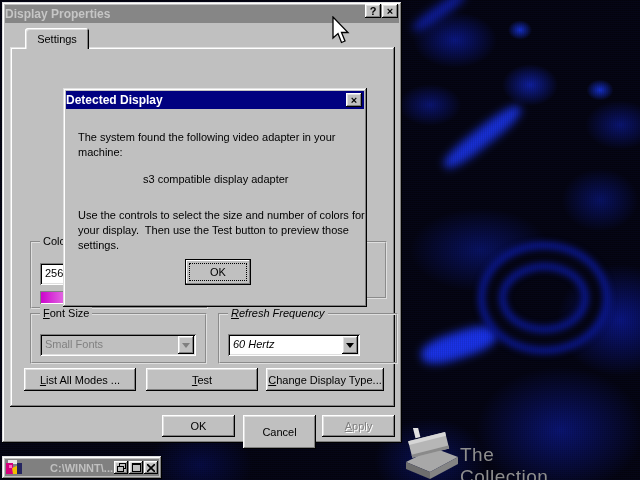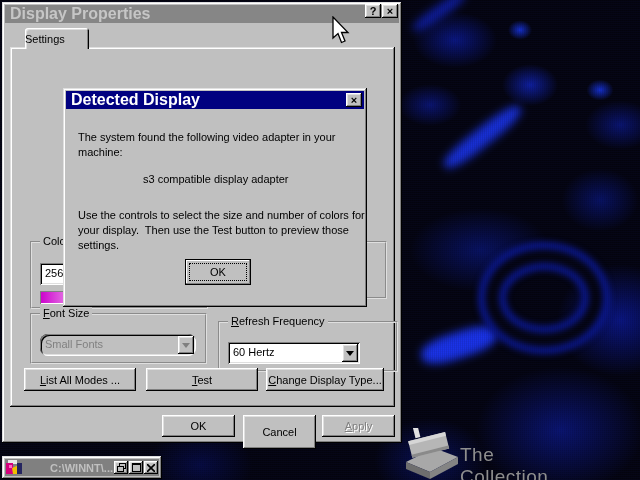--- a/index.html
+++ b/index.html
@@ -44,38 +44,38 @@
   .u{text-decoration:underline;}
   .abs{position:absolute;}
   .txt{font-size:11px;line-height:15px;}
   .disabled-text{color:#808080;text-shadow:1px 1px 0 #fff;}
 
   
   .main-window{position:absolute;left:2px;top:2px;width:400px;height:441px;z-index:2;}
   .titlebar{position:absolute;left:3px;top:3px;right:3px;height:18px;display:flex;align-items:center;}
   .titlebar.inactive{background:#868686;}
   .titlebar.active{background:#000080;}
-  .title-text{font-size:16px;font-weight:bold;padding-left:5px;}
+  .title-text{font-size:12px;font-weight:bold;}
   .titlebar.inactive .title-text{color:#c6c6c6;}
   .titlebar.active .title-text{color:#fff;}
   .cap-btn{position:absolute;top:2px;width:16px;height:14px;font-weight:bold;font-size:11px;line-height:11px;}
   .tab{position:absolute;left:23px;top:26px;width:64px;height:21px;background:#c0c0c0;z-index:2;
-    border-radius:3px 3px 0 0;display:flex;align-items:center;font-size:11px;
+    border-radius:3px 3px 0 0;display:flex;align-items:center;justify-content:center;font-size:11px;
     box-shadow:inset 1px 1px 0 #fff, inset -1px 0 0 #000, inset 2px 2px 0 #dfdfdf, inset -2px 0 0 #808080;}
   .tabpage{position:absolute;left:8px;top:45px;width:385px;height:360px;}
 
   .monitor{position:absolute;left:106px;top:56px;width:186px;height:92px;border-radius:5px;}
   .monitor-screen{position:absolute;left:13px;top:14px;width:160px;height:70px;background:#85c3bc;border:1px solid #000;}
   .mini-icon{position:absolute;left:20px;top:4px;width:5px;height:4px;background:#b8ded8;}
 
   .combo{position:absolute;height:22px;}
   .combo .val{position:absolute;left:5px;top:4px;font-size:11px;white-space:nowrap;}
   .combo .arrow-btn{position:absolute;right:2px;top:2px;bottom:2px;width:16px;}
   .tri{width:0;height:0;border:4px solid transparent;border-top:5px solid #000;margin-top:4px;}
-  .combo.off{background:#c0c0c0;border-radius:8px;}
+  .combo.off{background:#c0c0c0;}
   .combo.off .val{color:#808080;}
   .combo.off .tri{border-top-color:#808080;}
 
   .palette-bar{position:absolute;left:8px;top:48px;width:158px;height:13px;
     box-shadow:inset 1px 1px 0 #808080, inset -1px -1px 0 #fff;
     background:linear-gradient(90deg,#cc00cc 0%,#e060e0 14%,#ff9cf0 30%,#b060d8 46%,#6030b0 62%,#2008a0 78%,#0000a0 100%);}
 
   
   .dialog{position:absolute;left:63px;top:88px;width:304px;height:219px;z-index:3;}
   .dialog .titlebar{height:18px;align-items:center;}
@@ -148,21 +148,21 @@
       <div class="groupbox" style="left:20px;top:266px;width:173px;height:47px;">
         <span class="grouplabel"><span></span><span class="u">F</span><span>ont Size</span></span>
         <div class="combo sunken off" style="left:8px;top:19px;width:156px;">
           <span class="val">Small Fonts</span>
           <div class="arrow-btn btn">
               <div class="tri"></div>
             </div>
         </div>
       </div>
 
-      <div class="groupbox" style="left:208px;top:274px;width:176px;height:47px;">
+      <div class="groupbox" style="left:208px;top:266px;width:176px;height:47px;font-style:italic;">
         <span class="grouplabel"><span></span><span class="u">R</span><span>efresh Frequency</span></span>
         <div class="combo sunken" style="left:8px;top:19px;width:132px;">
           <span class="val">60 Hertz</span>
           <div class="arrow-btn btn">
               <div class="tri"></div>
             </div>
         </div>
       </div>
 
       <div class="btn abs" style="left:136px;top:321px;width:112px;height:23px;">

